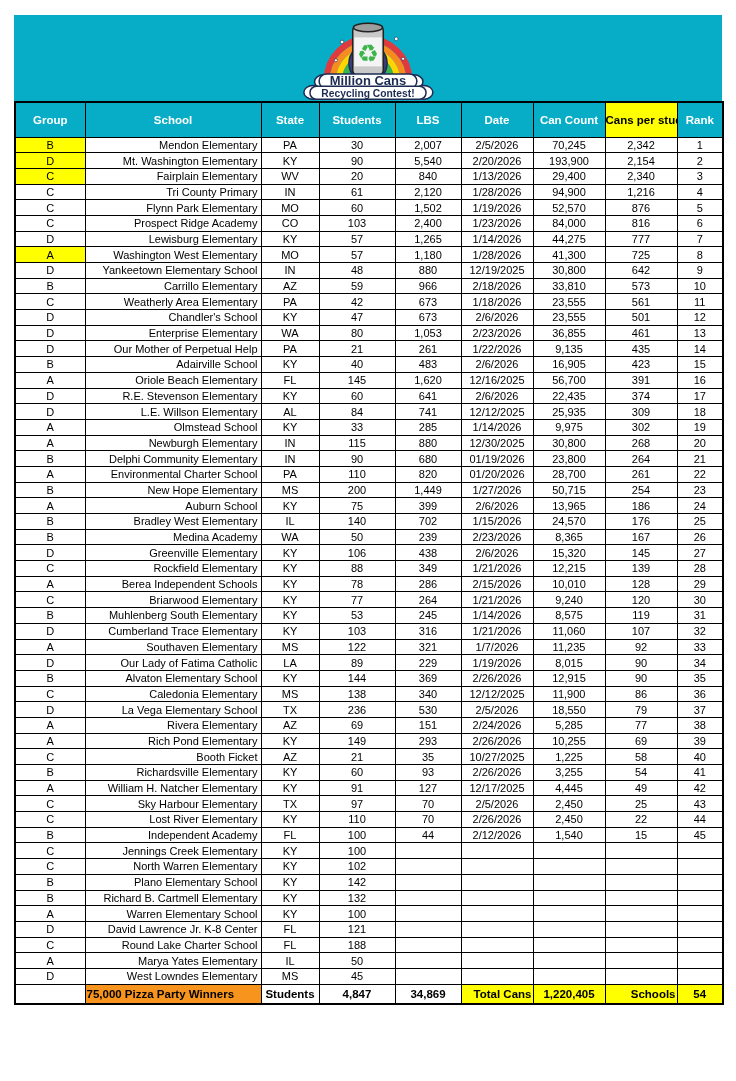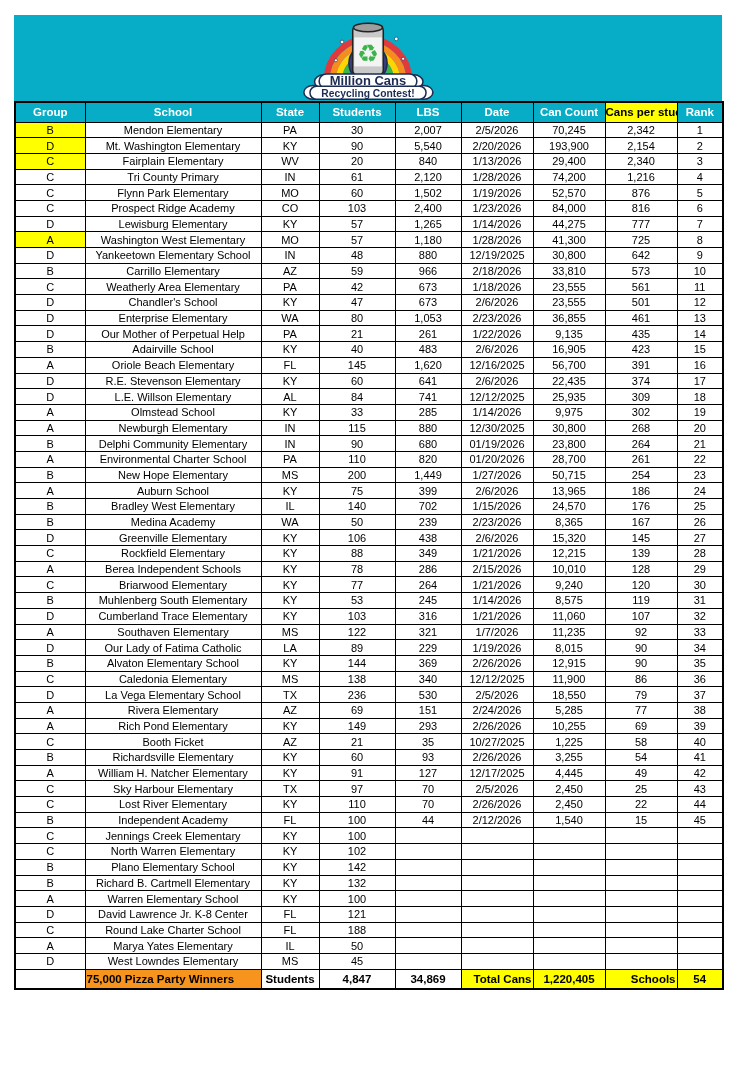--- a/index.html
+++ b/index.html
@@ -33,41 +33,41 @@
     border: 1px solid #000000;
     overflow: hidden;
     white-space: nowrap;
   }
   table.contest { border: 2px solid #000000; }
   thead th {
     background: var(--teal);
     color: #ffffff;
     font-size: 11.5px;
     font-weight: bold;
-    height: 20px;
+    height: 35px;
     text-align: center;
     white-space: normal;
     line-height: 1.25;
     vertical-align: middle;
   }
   thead th.col-cans-per-student {
     background: var(--yellow);
     color: #000000;
   }
   tbody td {
     font-size: 11px;
     color: #000000;
     height: 15.7px;
     line-height: 14px;
     padding: 0 3px;
     text-align: center;
     vertical-align: middle;
     background: #ffffff;
   }
-  tbody td.col-school { text-align: center; }
+  tbody td.col-school { text-align: right; }
   tbody td.hl-yellow { background: var(--yellow); }
   tfoot td {
     font-size: 11.5px;
     font-weight: bold;
     height: 20px;
     padding: 0 1px;
     text-align: center;
     vertical-align: middle;
     background: #ffffff;
   }
@@ -194,21 +194,21 @@
           <td class="col-cans-per-student">2,340</td>
           <td class="col-rank">3</td>
         </tr>
         <tr>
           <td class="col-group">C</td>
           <td class="col-school">Tri County Primary</td>
           <td class="col-state">IN</td>
           <td class="col-students">61</td>
           <td class="col-lbs">2,120</td>
           <td class="col-date">1/28/2026</td>
-          <td class="col-can-count">74,200</td>
+          <td class="col-can-count">94,900</td>
           <td class="col-cans-per-student">1,216</td>
           <td class="col-rank">4</td>
         </tr>
         <tr>
           <td class="col-group">C</td>
           <td class="col-school">Flynn Park Elementary</td>
           <td class="col-state">MO</td>
           <td class="col-students">60</td>
           <td class="col-lbs">1,502</td>
           <td class="col-date">1/19/2026</td>

